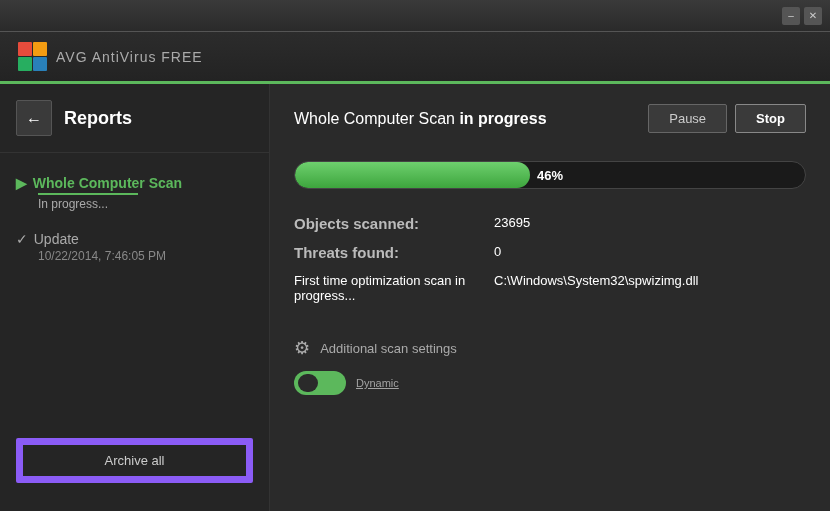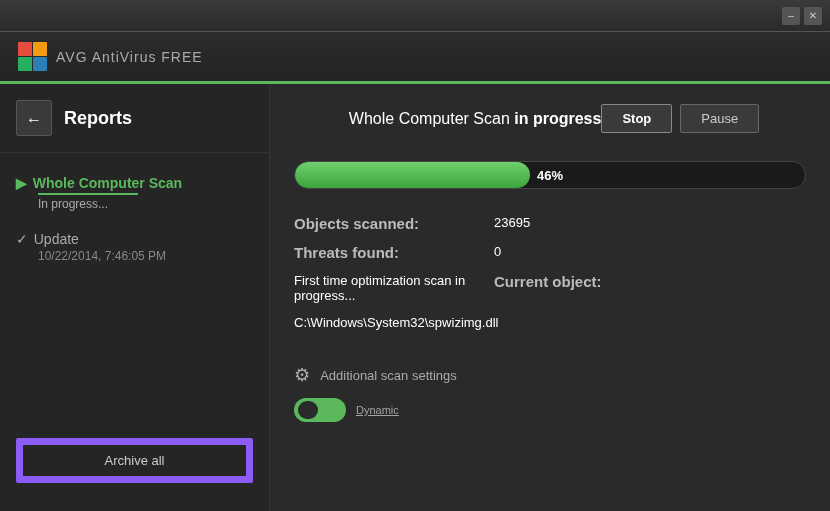--- a/index.html
+++ b/index.html
@@ -185,22 +185,21 @@
       padding: 20px 24px;
       display: flex;
       flex-direction: column;
       gap: 16px;
     }
 
     
     .scan-header {
       display: flex;
       align-items: center;
-      justify-content: center;
-      margin-left: 8px;
+      justify-content: space-between;
     }
     .scan-title {
       color: #ffffff;
       font-size: 16px;
       font-weight: normal;
     }
     .scan-title strong {
       font-weight: bold;
     }
     .scan-buttons {
@@ -382,42 +381,41 @@
     </div>
   </div>
 
   <div class="content-area">
 
     <div class="scan-header">
       <div class="scan-title">
         <span>Whole Computer Scan </span><strong>in progress</strong>
       </div>
       <div class="scan-buttons">
+        <button class="scan-btn">Pause</button>
         <button class="scan-btn stop-btn">Stop</button>
-        <button class="scan-btn">Pause</button>
       </div>
     </div>
 
     <div class="progress-section">
       <div class="progress-track">
         <div class="progress-fill" style="width: 46%;"></div>
         <span class="progress-label">46%</span>
       </div>
     </div>
 
     <div class="scan-stats">
       <div class="stat-label">Objects scanned:</div>
       <div class="stat-value">23695</div>
 
       <div class="stat-label">Threats found:</div>
       <div class="stat-value">0</div>
 
       <div class="stat-value">First time optimization scan in progress...</div>
 
-      <div class="stat-label">Current object:</div>
       <div class="stat-value">C:\Windows\System32\spwizimg.dll</div>
     </div>
 
     <div class="additional-settings">
       <div class="settings-row">
         <span class="gear-icon">⚙</span>
         <span class="settings-label">Additional scan settings</span>
       </div>
       <div class="toggle-row">
         <div class="toggle-track">

